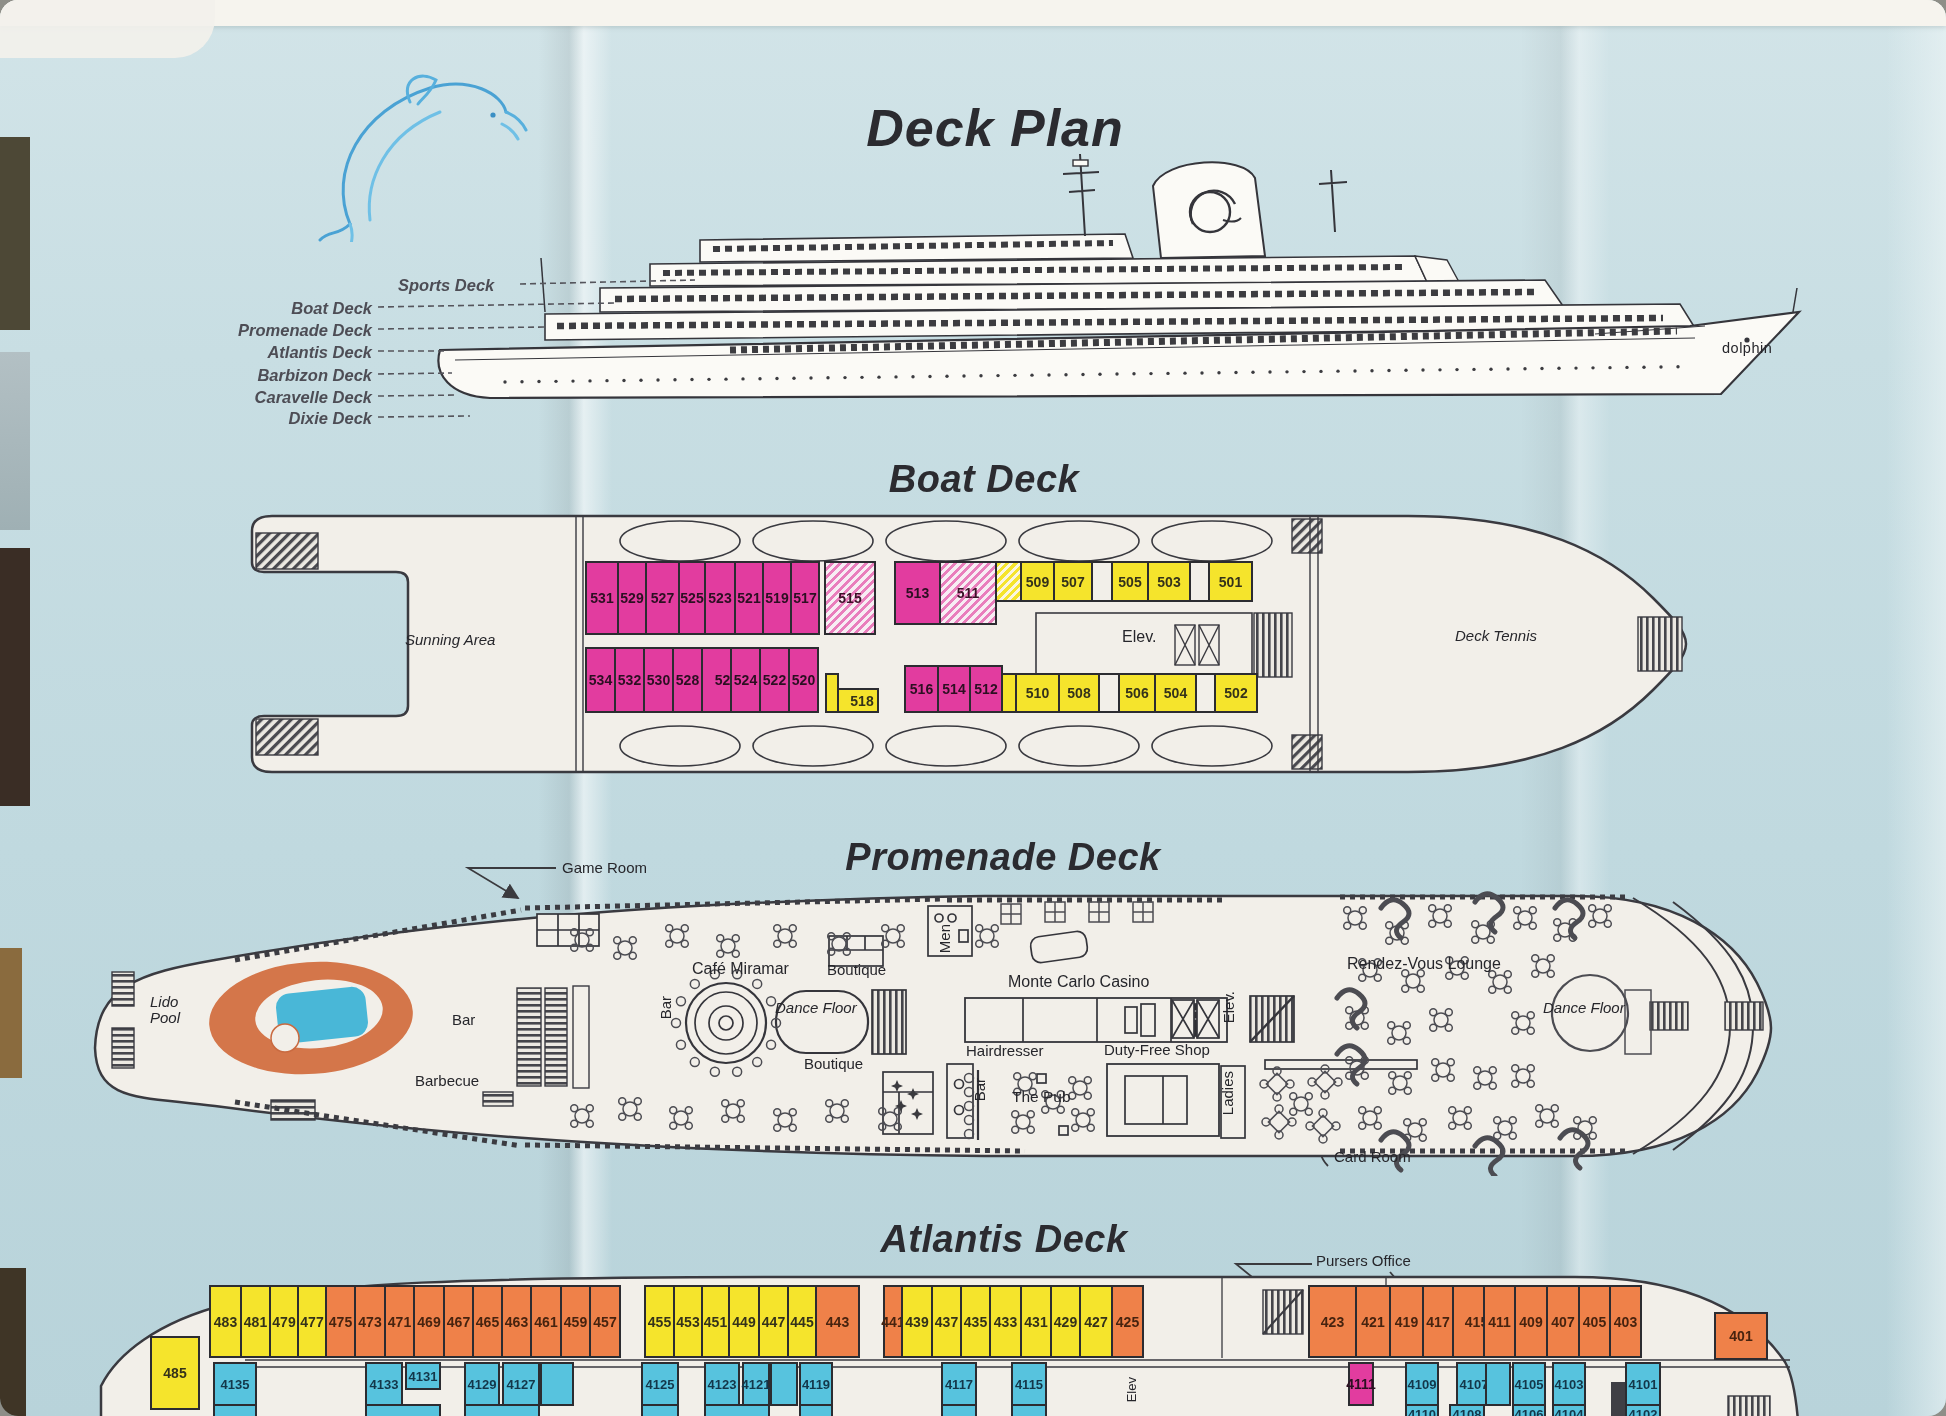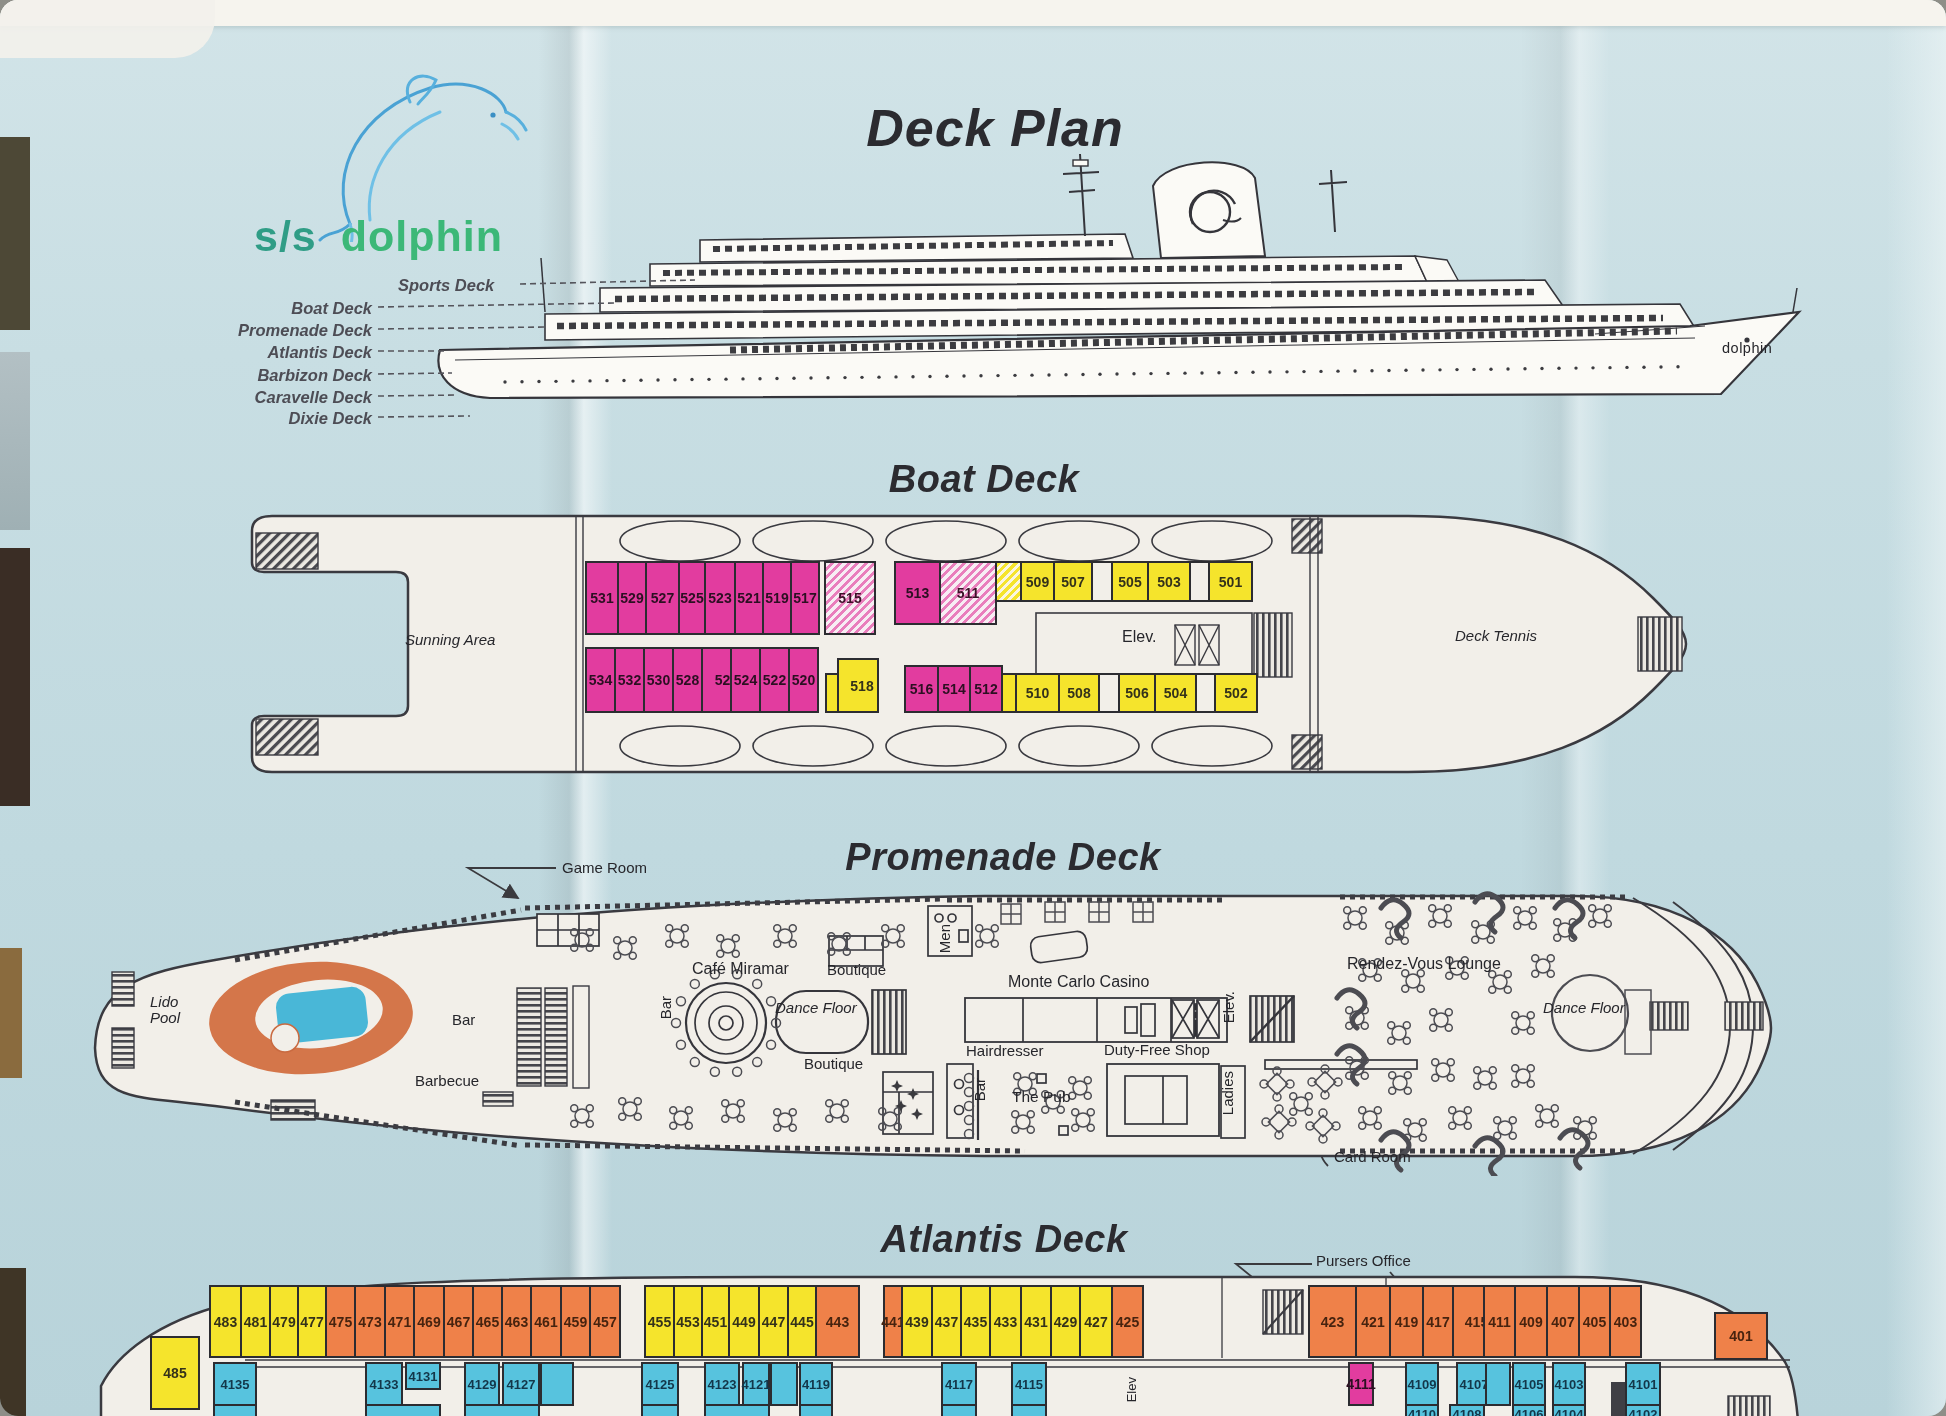--- a/index.html
+++ b/index.html
@@ -64,21 +64,20 @@
       <path d="M 62,172 C 40,120 72,58 142,36 C 182,24 214,42 218,60" stroke="#4aa2d4"></path>
       <path d="M 82,168 C 77,128 98,82 152,60" stroke="#6fc0e6"></path>
       <path d="M 122,50 C 112,28 132,18 148,28 C 142,42 134,46 130,52"></path>
       <path d="M 218,60 C 228,64 234,70 238,78"></path>
       <path d="M 214,72 C 222,76 227,81 230,87" stroke="#6fc0e6"></path>
       <path d="M 62,172 C 50,184 42,178 32,188" stroke="#4aa2d4"></path>
       <path d="M 62,172 C 68,186 60,192 64,202" stroke="#6fc0e6"></path>
       <circle cx="205" cy="63" r="2.6" fill="#3a8fc4" stroke="none"></circle>
     </g>
   </svg>
-  <div class="abs logo-txt" style="left:254px;top:212px"><span style="color:#2f9d86">s/s</span><span style="color:#3cb878;margin-left:24px">dolphin</span></div>
 
   <div class="abs deck-lbl" style="left:398px;top:276px">Sports Deck</div>
   <div class="abs deck-lbl rt" style="left:170px;top:299px">Boat Deck</div>
   <div class="abs deck-lbl rt" style="left:170px;top:321px">Promenade Deck</div>
   <div class="abs deck-lbl rt" style="left:170px;top:343px">Atlantis Deck</div>
   <div class="abs deck-lbl rt" style="left:170px;top:366px">Barbizon Deck</div>
   <div class="abs deck-lbl rt" style="left:170px;top:388px">Caravelle Deck</div>
   <div class="abs deck-lbl rt" style="left:170px;top:409px">Dixie Deck</div>
 
   <svg id="shipsvg" class="abs" style="left:395px;top:140px" width="1450" height="320" viewBox="0 0 1450 320">
@@ -282,21 +281,21 @@
         <div class="cabin c-m" style="width: 31px; height: 100%;">534</div>
         <div class="cabin c-m" style="width: 31px; height: 100%;">532</div>
         <div class="cabin c-m" style="width: 31px; height: 100%;">530</div>
         <div class="cabin c-m" style="width: 31px; height: 100%;">528</div>
         <div class="cabin c-m" style="width: 31px; height: 100%; padding-left: 20px;">526</div>
         <div class="cabin c-m" style="width: 31px; height: 100%;">524</div>
         <div class="cabin c-m" style="width: 31px; height: 100%;">522</div>
         <div class="cabin c-m" style="width: 31px; height: 100%;">520</div>
         <div class="sp" style="width: 6px;"></div>
         <div class="cabin c-y" style="width: 14px; height: 40px;"></div>
-        <div class="cabin c-y" style="width: 42px; height: 55px; padding-left: 8px;">518</div>
+        <div class="cabin c-y" style="width: 42px; height: 25px; padding-left: 8px;">518</div>
         <div class="sp" style="width: 25px;"></div>
         <div class="cabin c-m" style="width: 35px; height: 48px;">516</div>
         <div class="cabin c-m" style="width: 34px; height: 48px;">514</div>
         <div class="cabin c-m" style="width: 34px; height: 48px;">512</div>
         <div class="cabin c-y" style="width: 16px; height: 40px;"></div>
         <div class="cabin c-y" style="width: 45px; height: 40px;">510</div>
         <div class="cabin c-y" style="width: 42px; height: 40px;">508</div>
         <div class="cabin c-w" style="width: 22px; height: 40px;"></div>
         <div class="cabin c-y" style="width: 38px; height: 40px;">506</div>
         <div class="cabin c-y" style="width: 43px; height: 40px;">504</div>

